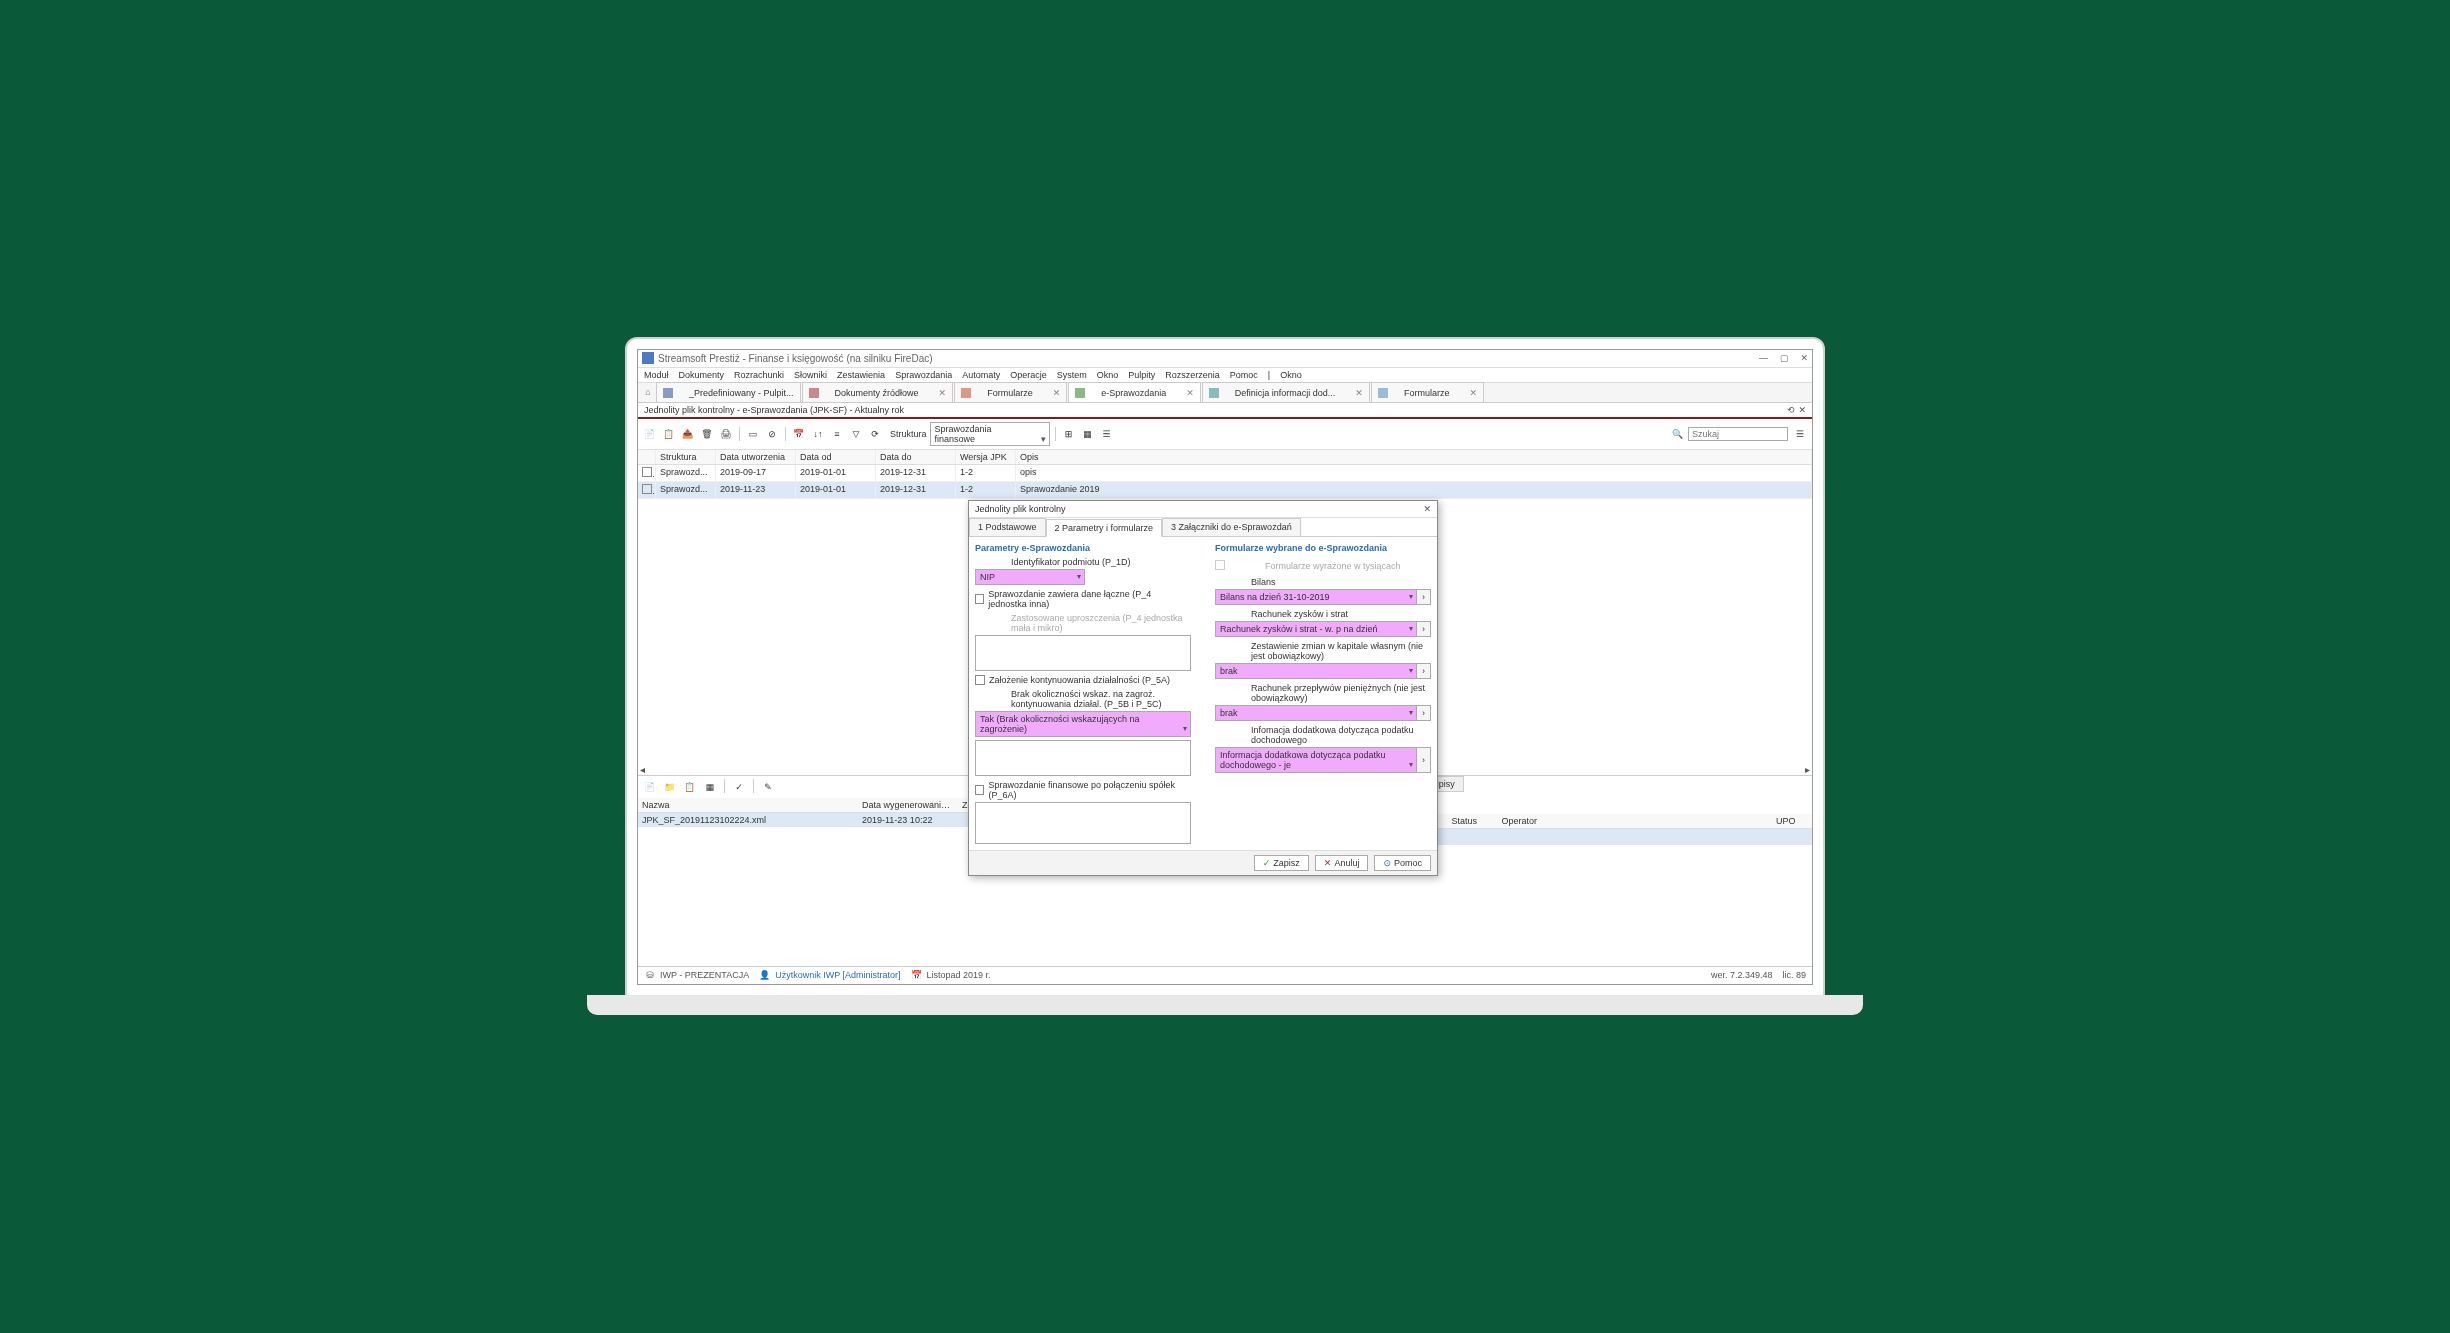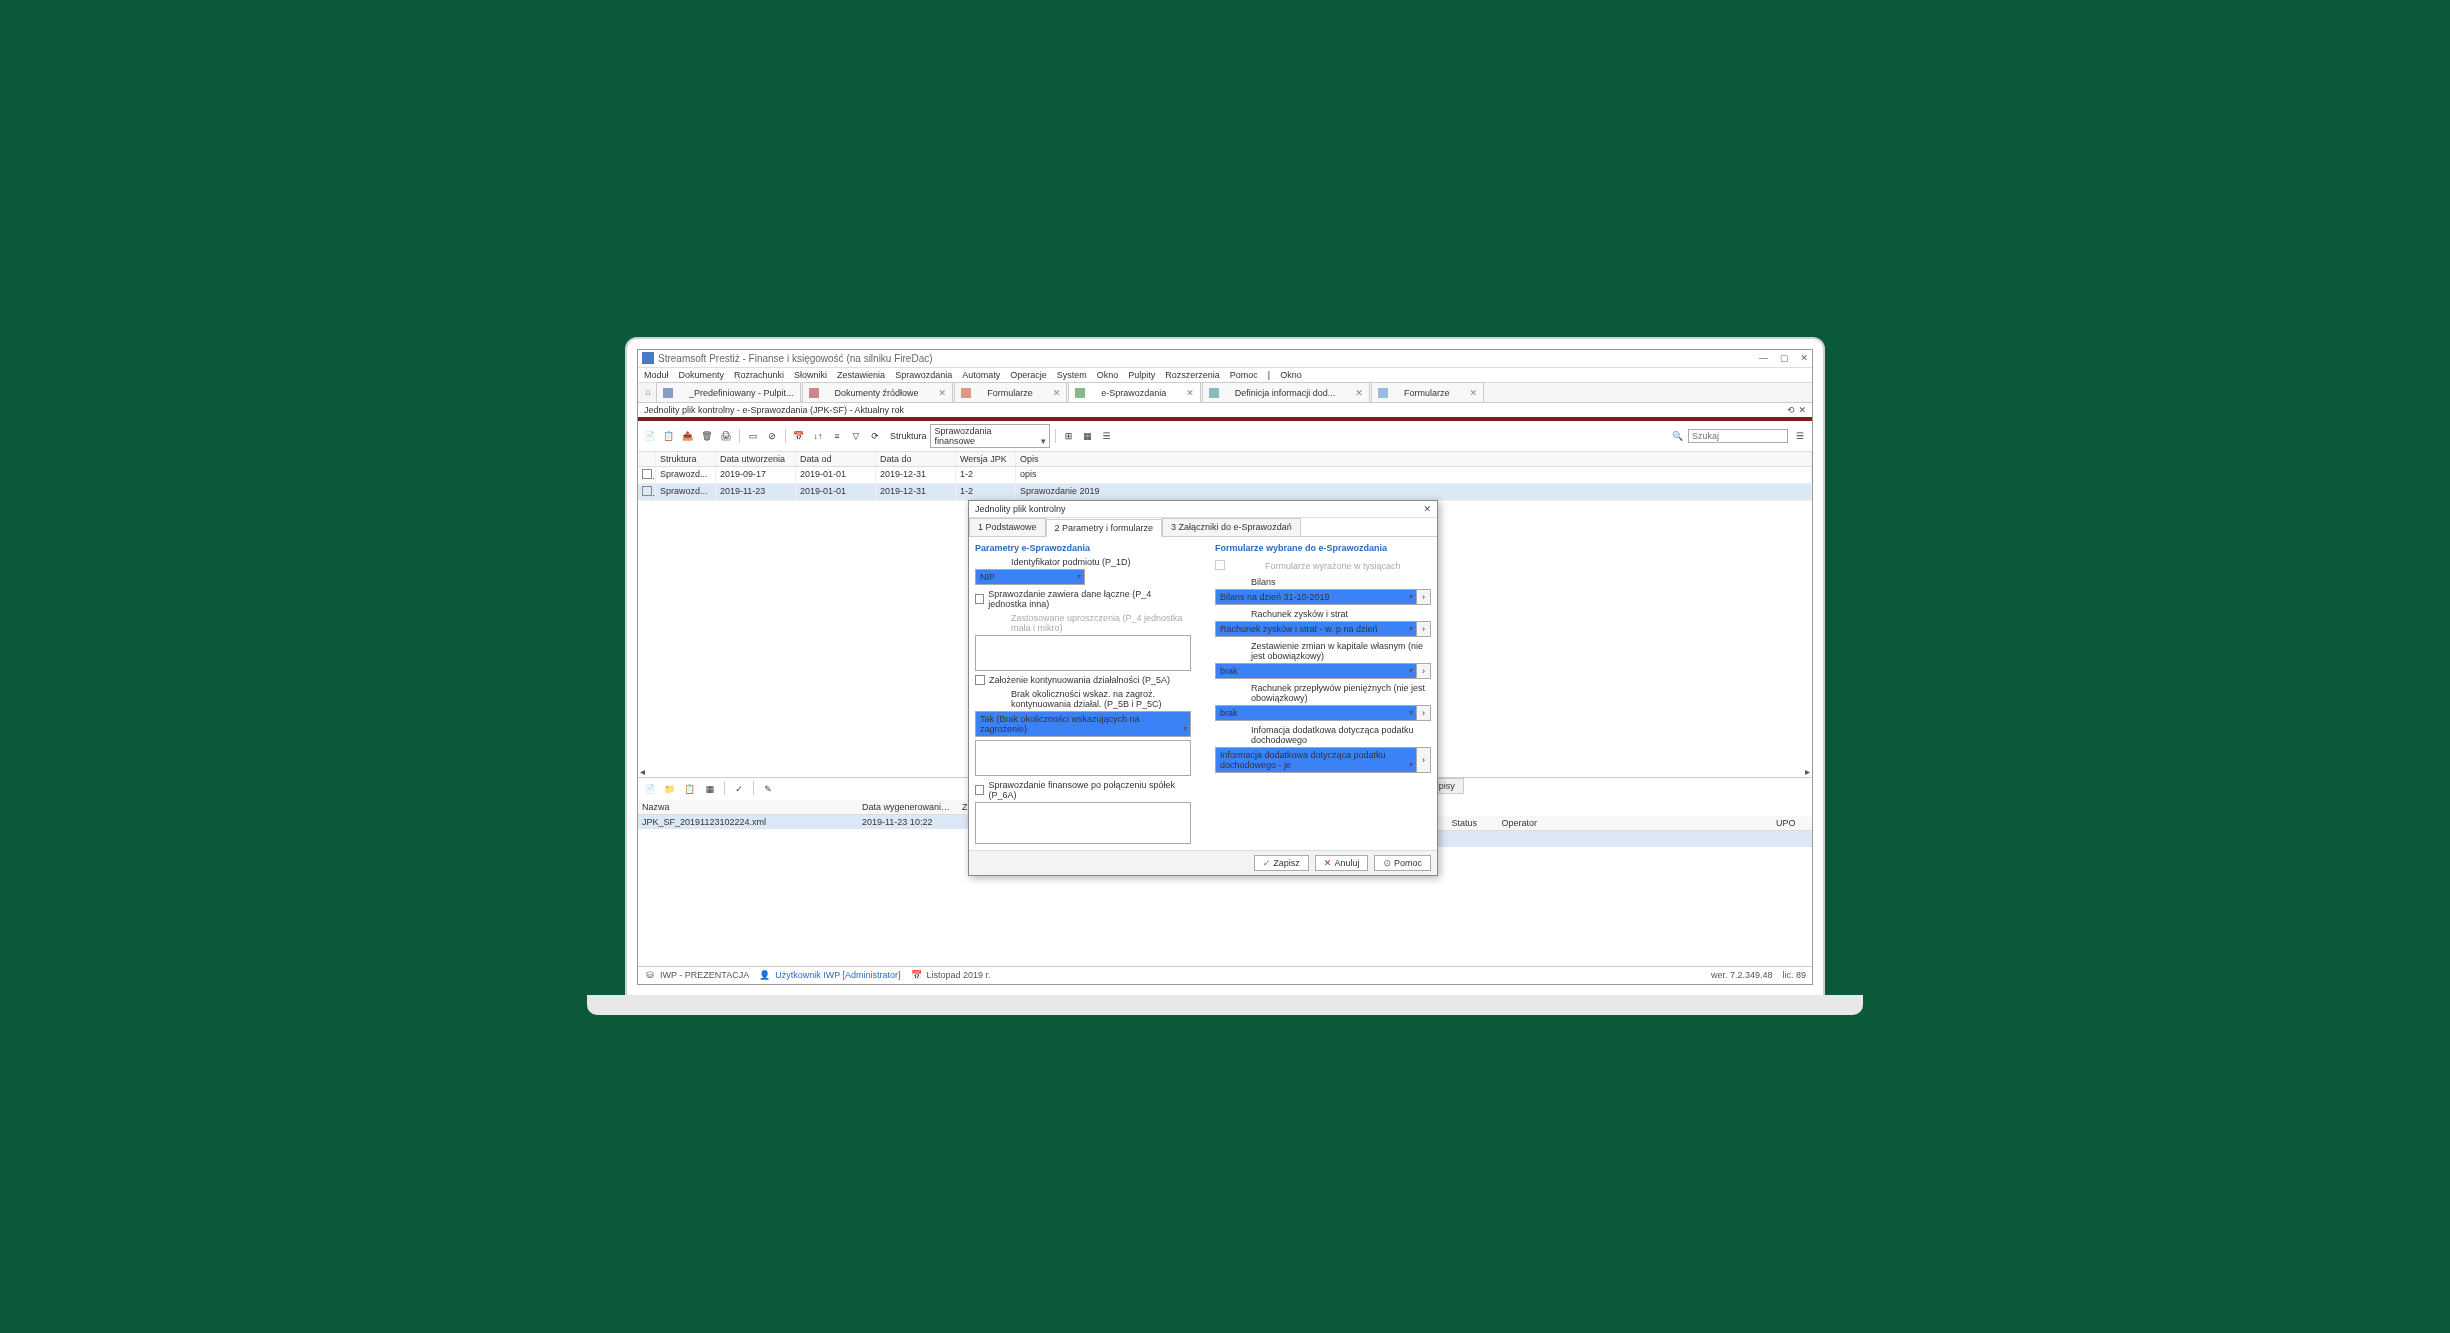--- a/index.html
+++ b/index.html
@@ -23,21 +23,21 @@
 .tab .ico { width: 10px; height: 10px; }
 .tab .x { color: #888; margin-left: 4px; }
 .tab.active { background: #fff; }
 .ico-form { background: #d98; }
 .ico-doc { background: #c88; }
 .ico-esf { background: #8b8; }
 .ico-def { background: #8bb; }
 .ico-frm { background: #9bd; }
 .ico-dash { background: #8a9bc8; }
 
-.breadcrumb { padding: 2px 6px; border-bottom: 4px solid #7f1d1d; display: flex; justify-content: space-between; }
+.breadcrumb { padding: 2px 6px; border-bottom: 2px solid #7f1d1d; display: flex; justify-content: space-between; }
 .breadcrumb .bclose { color: #555; display:flex; gap:4px;}
 
 .toolbar { display: flex; align-items: center; gap: 3px; padding: 3px 4px; border-bottom: 1px solid #ddd; }
 .tb-btn { width: 16px; height: 16px; display: flex; align-items: center; justify-content: center; border: 1px solid transparent; }
 .tb-sep { width: 1px; height: 14px; background: #ccc; margin: 0 2px; }
 .tb-label { margin-left: 4px; }
 .tb-combo { border: 1px solid #aaa; padding: 1px 14px 1px 4px; width: 120px; position: relative; background:#fff;}
 .tb-combo::after { content: "▾"; position: absolute; right: 3px; color: #555; }
 .search-box { margin-left: auto; display: flex; align-items: center; gap: 4px; }
 .search-box input { border: 1px solid #aaa; padding: 1px 3px; width: 100px; font-size: 9px; }
@@ -96,21 +96,21 @@
 .dlg-title .t { flex: 1; }
 .dlg-title .x { color: #555; cursor: pointer; }
 .dlg-tabs { display: flex; border-bottom: 1px solid #ccc; }
 .dlg-tab { padding: 3px 8px; border: 1px solid #ccc; border-bottom: none; margin-right: 0; background: #f5f5f5; }
 .dlg-tab.active { background: #fff; border-bottom: 1px solid #fff; position: relative; top: 1px; }
 .dlg-body { display: flex; padding: 6px; gap: 24px; }
 .dlg-col { flex: 1; }
 .sec-title { color: #2a6bc2; font-weight: 600; margin-bottom: 4px; }
 .fld-lbl { margin: 4px 0 2px; padding-left: 36px; }
 .fld-lbl.muted { color: #aaa; }
-.combo { border: 1px solid #aaa; padding: 2px 14px 2px 4px; position: relative; background:#3b82f6; width: 100%; }
+.combo { border: 1px solid #aaa; padding: 2px 14px 2px 4px; position: relative; background:#f0abfc; width: 100%; }
 .combo::after { content: "▾"; position: absolute; right: 3px; color: #555; font-size: 8px; }
 .txtarea { border: 1px solid #aaa; height: 36px; background: #fff; }
 .chk-row { display: flex; align-items: center; gap: 4px; margin: 4px 0 2px; }
 .chk { width: 10px; height: 10px; border: 1px solid #888; display: inline-block; }
 .chk.muted{border-color:#ccc;}
 .dlg-btns { display: flex; justify-content: flex-end; gap: 6px; padding: 4px 6px; border-top: 1px solid #ddd; background: #f3f3f3; }
 .dlg-btn { border: 1px solid #aaa; padding: 2px 8px; background: #fff; display: flex; align-items: center; gap: 3px; cursor: pointer; }
 .pick{display:flex;}
 .pick .combo{flex:1;}
 .pick .dots{border:1px solid #aaa; border-left:none; width:14px; display:flex; align-items:center; justify-content:center; background:#f5f5f5;}

